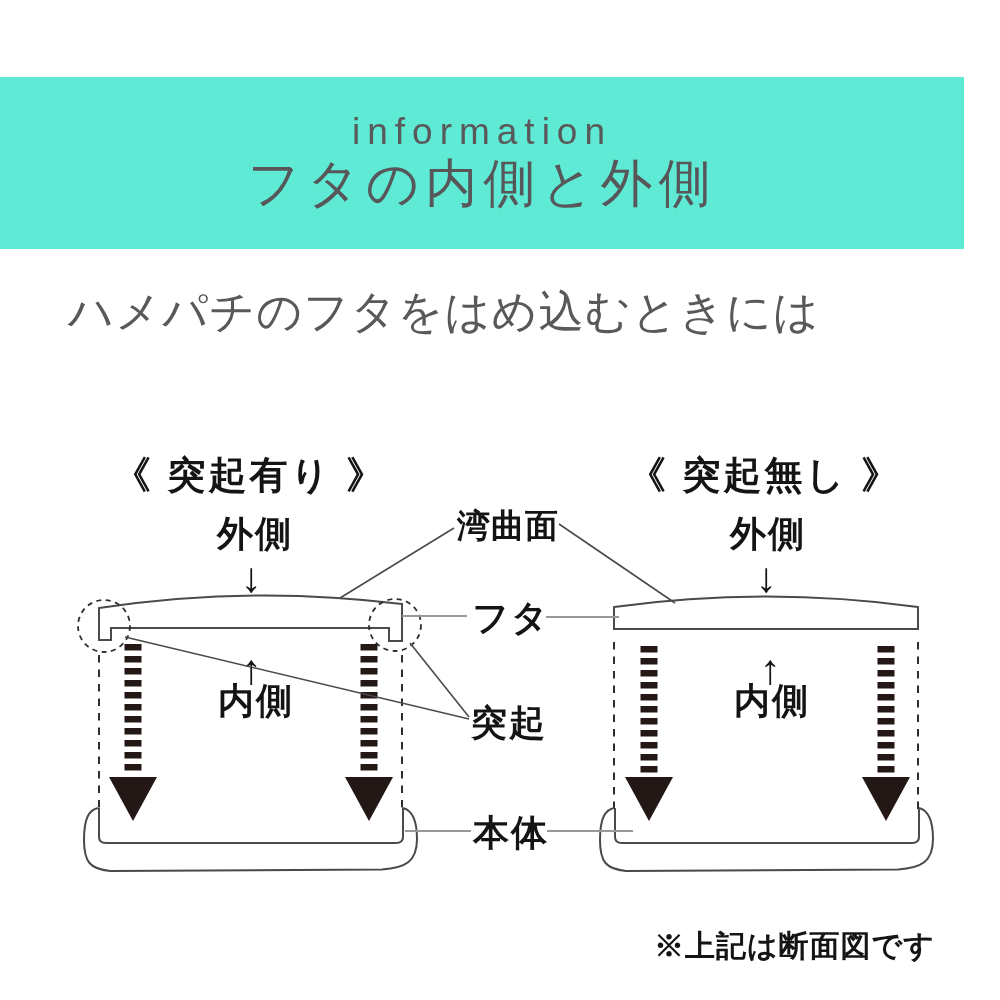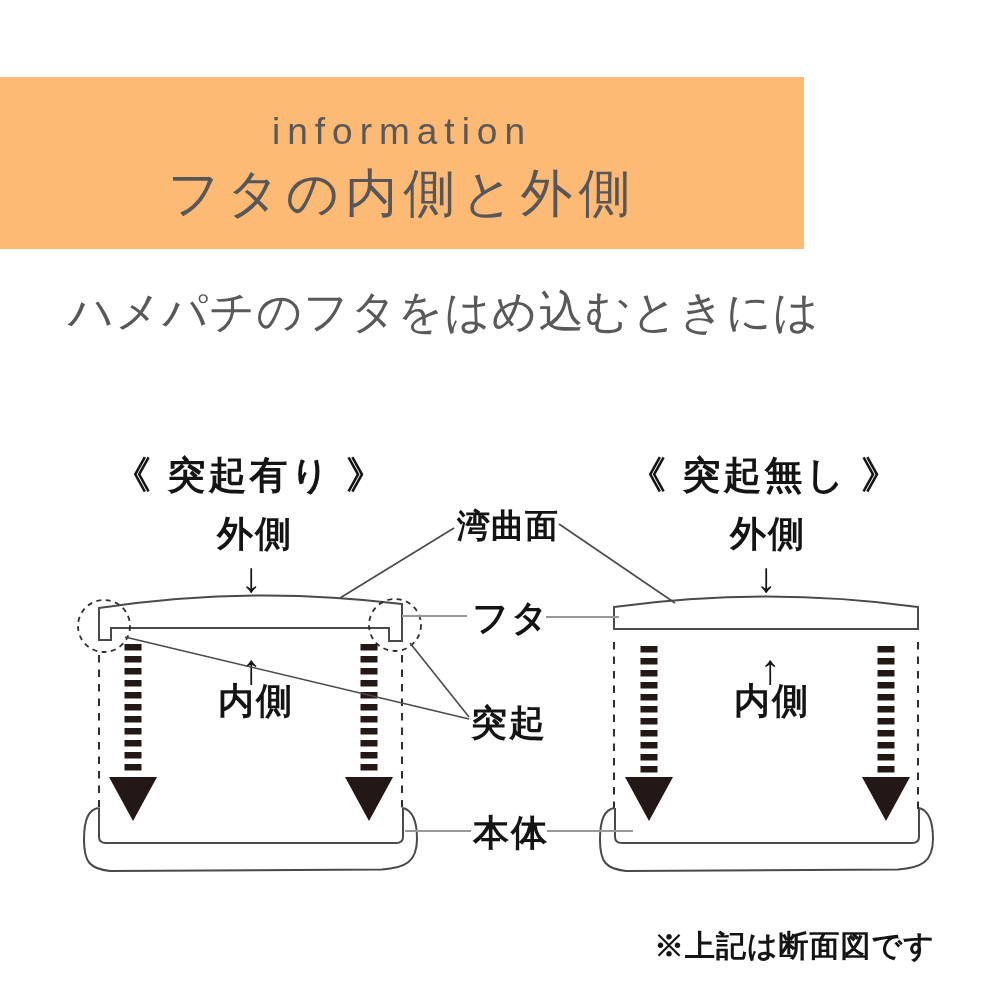--- a/index.html
+++ b/index.html
@@ -2,29 +2,29 @@
 <html><head>
 <meta charset="utf-8">
 <style>
   html,body { margin:0; padding:0; background:#ffffff; }
   .canvas {
     position:relative; width:1000px; height:1000px; overflow:hidden;
     background:#ffffff;
     font-family:"Liberation Sans", sans-serif;
   }
   .header {
-    position:absolute; top:77px; left:0; width:804px; height:172px;
-    background:#fdba74; text-align:center;
+    position:absolute; top:77px; left:0; width:964px; height:172px;
+    background:#5eead4; text-align:center;
   }
   .eyebrow {
     margin-top:33px; font-size:37px; letter-spacing:7px;
     color:#595959; line-height:43px;
   }
   .page-title {
-    margin-top:10px; font-size:52px; letter-spacing:6px;
+    font-size:52px; letter-spacing:6px;
     color:#57575a; line-height:60px;
   }
   .intro {
     position:absolute; top:281px; left:0; width:888px;
     text-align:center; font-size:45px; line-height:62px;
     letter-spacing:1px; color:#595959;
   }
   svg.diagram { position:absolute; top:0; left:0; }
   svg text {
     font-family:"Liberation Sans", sans-serif;

